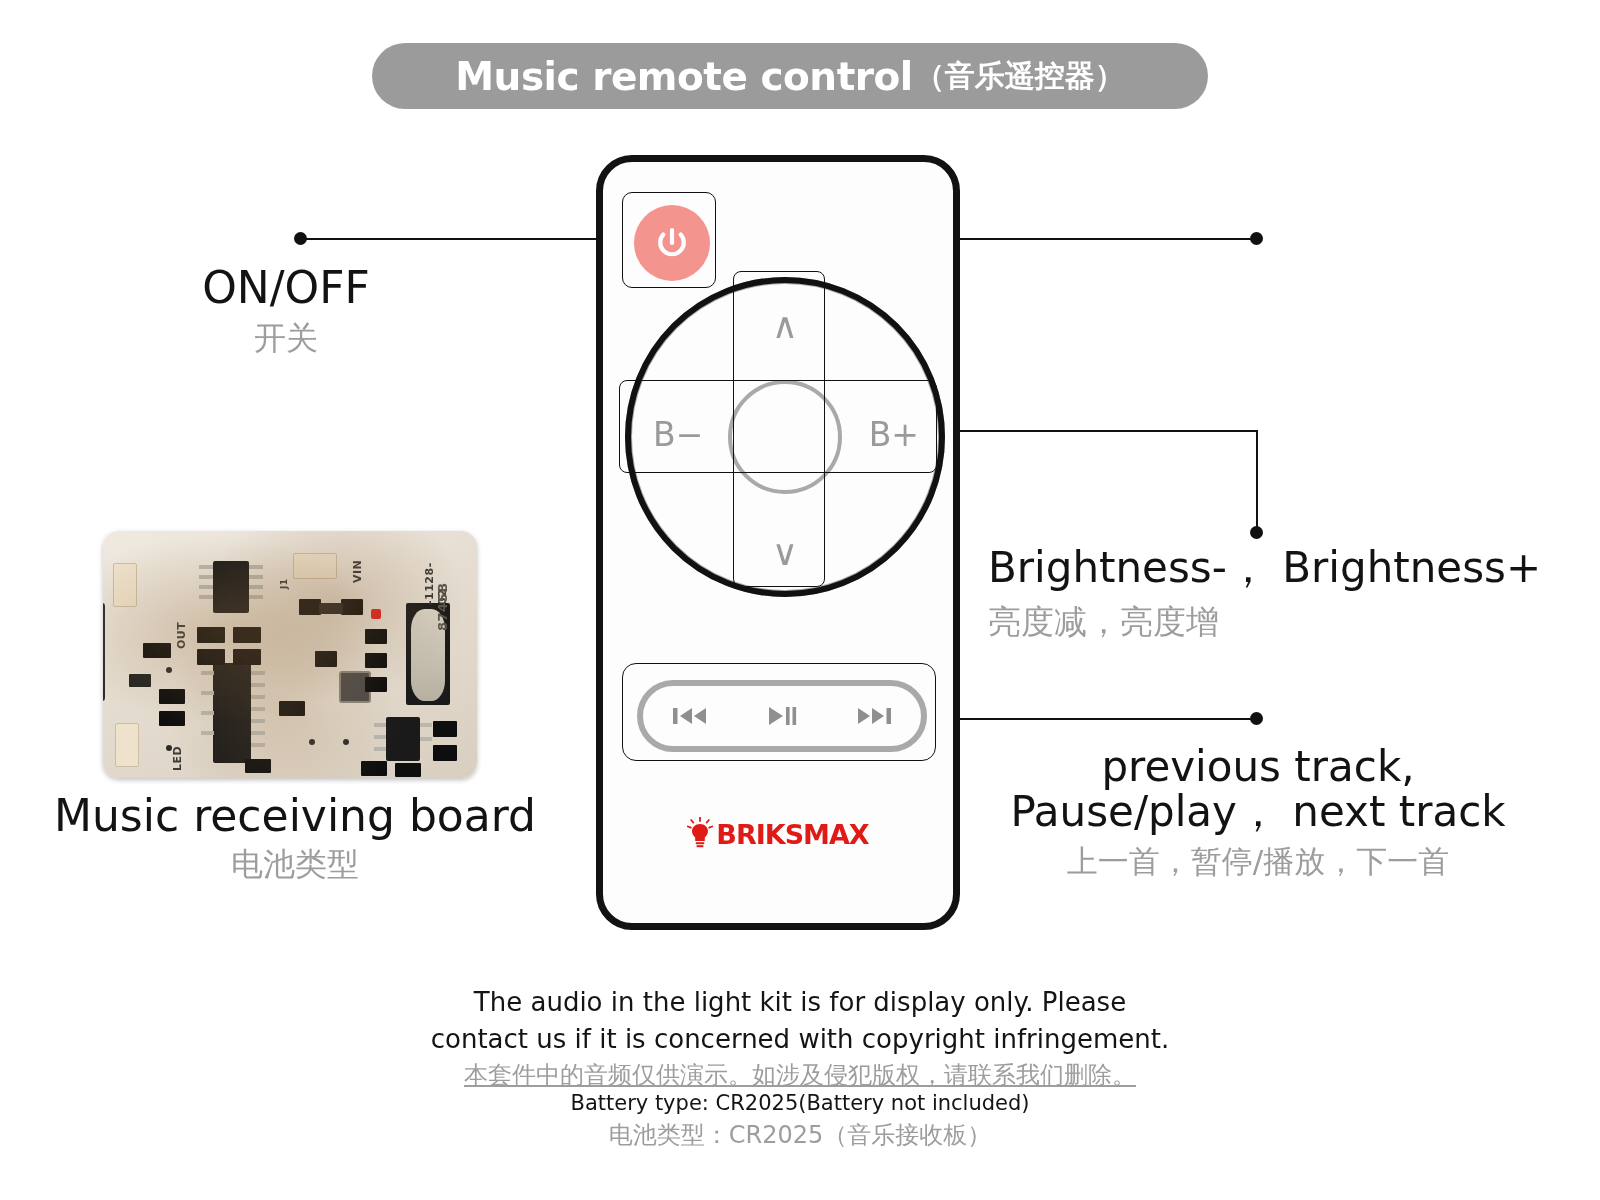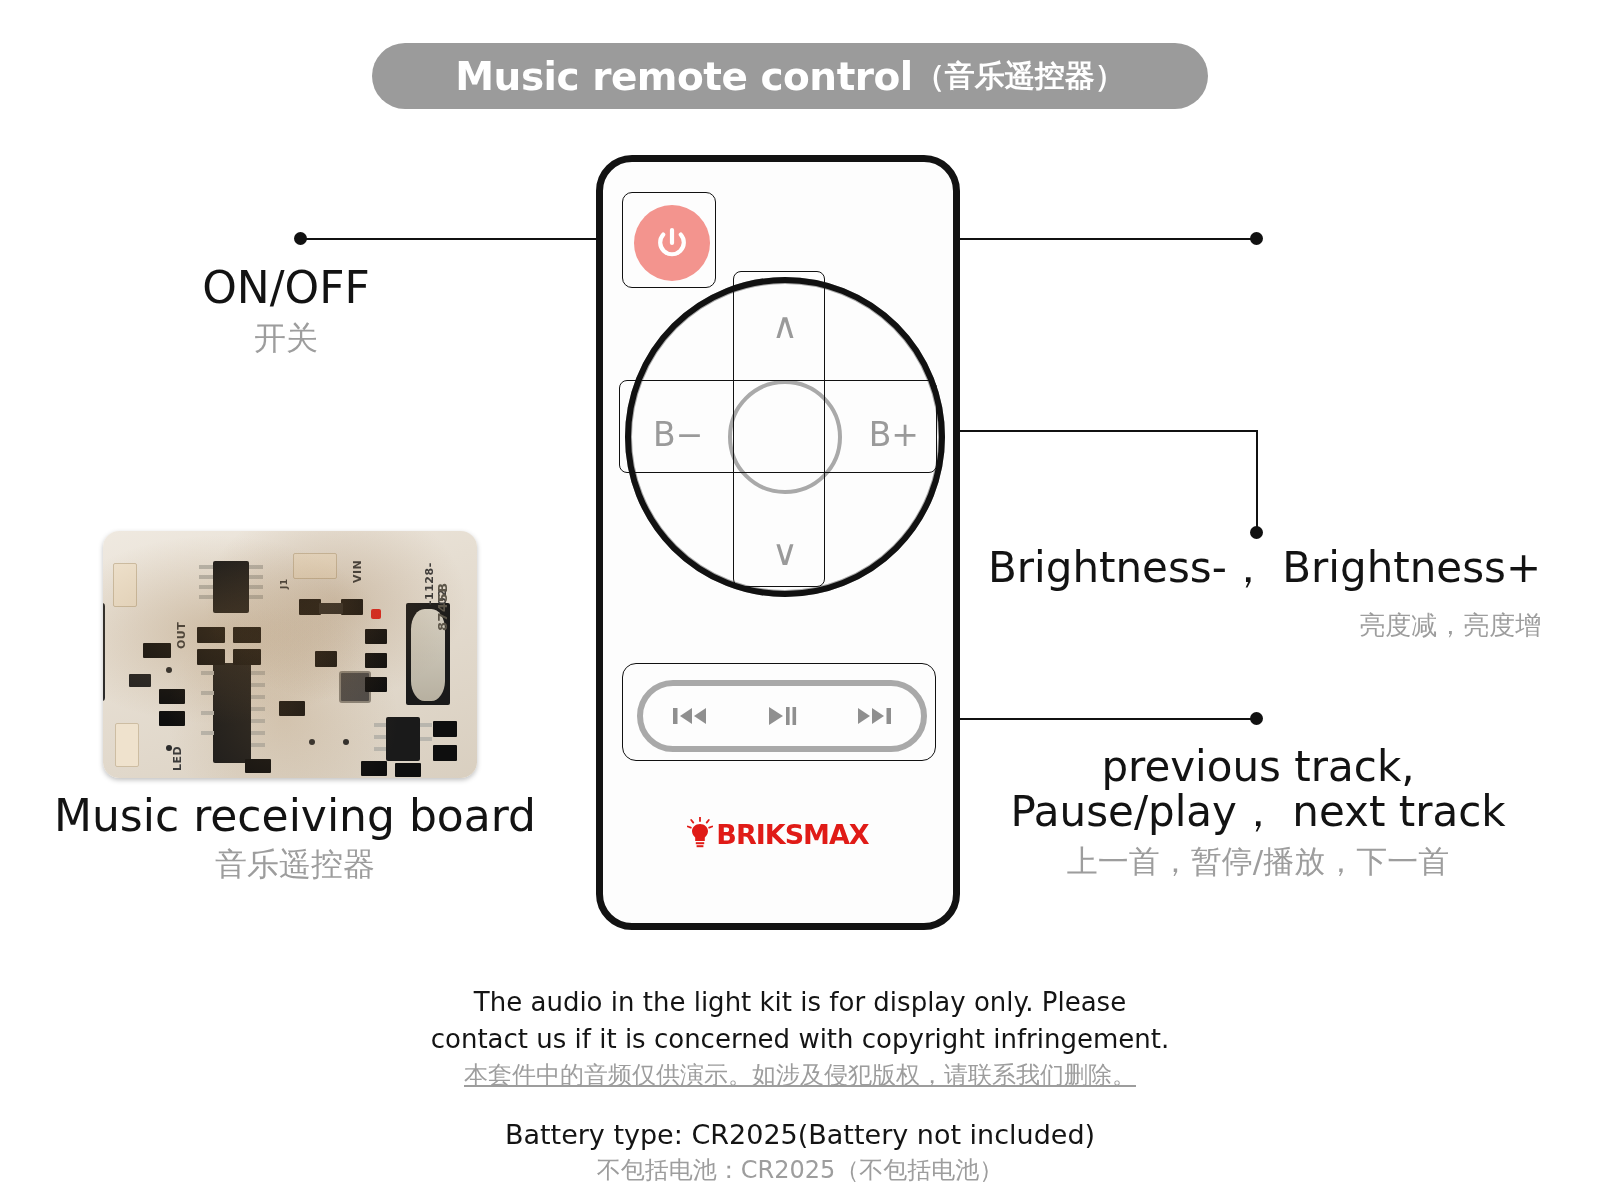--- a/index.html
+++ b/index.html
@@ -118,36 +118,36 @@
   .cal-onoff{position:absolute;left:198px;top:262px;text-align:center;width:176px;}
   .cal-onoff .lbl-en{font-size:44px;}
   .cal-onoff .lbl-zh{font-size:32px;margin-top:4px;}
 
   .cal-vol{position:absolute;left:1040px;top:262px;}
   .cal-vol .lbl-en{font-size:42px;}
   .cal-vol .lbl-zh{font-size:31px;margin-top:4px;text-align:center;}
 
   .cal-bri{position:absolute;left:988px;top:540px;}
   .cal-bri .lbl-en{font-size:42px;}
-  .cal-bri .lbl-zh{font-size:26px;margin-top:12px;text-align:right;}
+  .cal-bri .lbl-zh{font-size:33px;margin-top:4px;text-align:left;}
 
   .cal-trk{position:absolute;left:998px;top:745px;text-align:center;width:520px;}
   .cal-trk .lbl-en{font-size:42px;line-height:1.07;}
   .cal-trk .lbl-zh{font-size:31px;margin-top:6px;}
 
   
   .board-cap{position:absolute;left:25px;top:790px;width:540px;text-align:center;}
   .board-cap .lbl-en{font-size:44px;}
   .board-cap .lbl-zh{font-size:32px;margin-top:2px;}
 
   
   .footer{position:absolute;left:0;top:980px;width:1600px;text-align:center;}
   .foot-en{color:#141414;font-size:26px;font-family:"DejaVu Sans",sans-serif;line-height:1.12;margin-top:8px;}
   .foot-zh{color:#9d9d9d;font-size:24px;font-family:"DejaVu Sans",sans-serif;margin-top:5px;text-decoration:underline;}
-  .foot-bat-en{color:#141414;font-size:27px;font-family:"DejaVu Sans",sans-serif;margin-top:28px;}
+  .foot-bat-en{color:#141414;font-size:21px;font-family:"DejaVu Sans",sans-serif;}
   .foot-bat-zh{color:#9d9d9d;font-size:24px;font-family:"DejaVu Sans",sans-serif;margin-top:4px;}
 
   
   .pcb{
     position:absolute;left:103px;top:531px;width:374px;height:247px;
     background:linear-gradient(160deg,#efe9e0 0%,#e6ded2 40%,#d9cfc0 100%);
     border-radius:16px;
     box-shadow:0 2px 5px rgba(0,0,0,.25);
     overflow:hidden;
   }
@@ -364,24 +364,24 @@
     <div class="silk silk-rot" style="left:72px;top:118px;">OUT</div>
     <div class="silk silk-rot" style="left:68px;top:240px;">LED</div>
     <div class="silk silk-rot" style="left:248px;top:52px;">VIN</div>
     <div class="silk silk-rot" style="left:320px;top:74px;">-1128-02</div>
     <div class="silk silk-rot" style="left:176px;top:58px;font-size:9px;">J1</div>
     <div class="silk silk-rot" style="left:332px;top:100px;font-size:13px;color:#5a554a;">8745B</div>
   </div>
 
   <div class="board-cap">
     <div class="lbl-en">Music receiving board</div>
-    <div class="lbl-zh">音乐遥控器</div>
+    <div class="lbl-zh">电池类型</div>
   </div>
 
   <div class="footer">
     <div class="foot-en">The audio in the light kit is for display only. Please</div>
     <div class="foot-en">contact us if it is concerned with copyright infringement.</div>
     <div class="foot-zh">本套件中的音频仅供演示。如涉及侵犯版权，请联系我们删除。</div>
     <div class="foot-bat-en">Battery type: CR2025(Battery not included)</div>
-    <div class="foot-bat-zh">不包括电池：CR2025（不包括电池）</div>
+    <div class="foot-bat-zh">电池类型：CR2025（音乐接收板）</div>
   </div>
 
 </div>
 
 </body></html>

